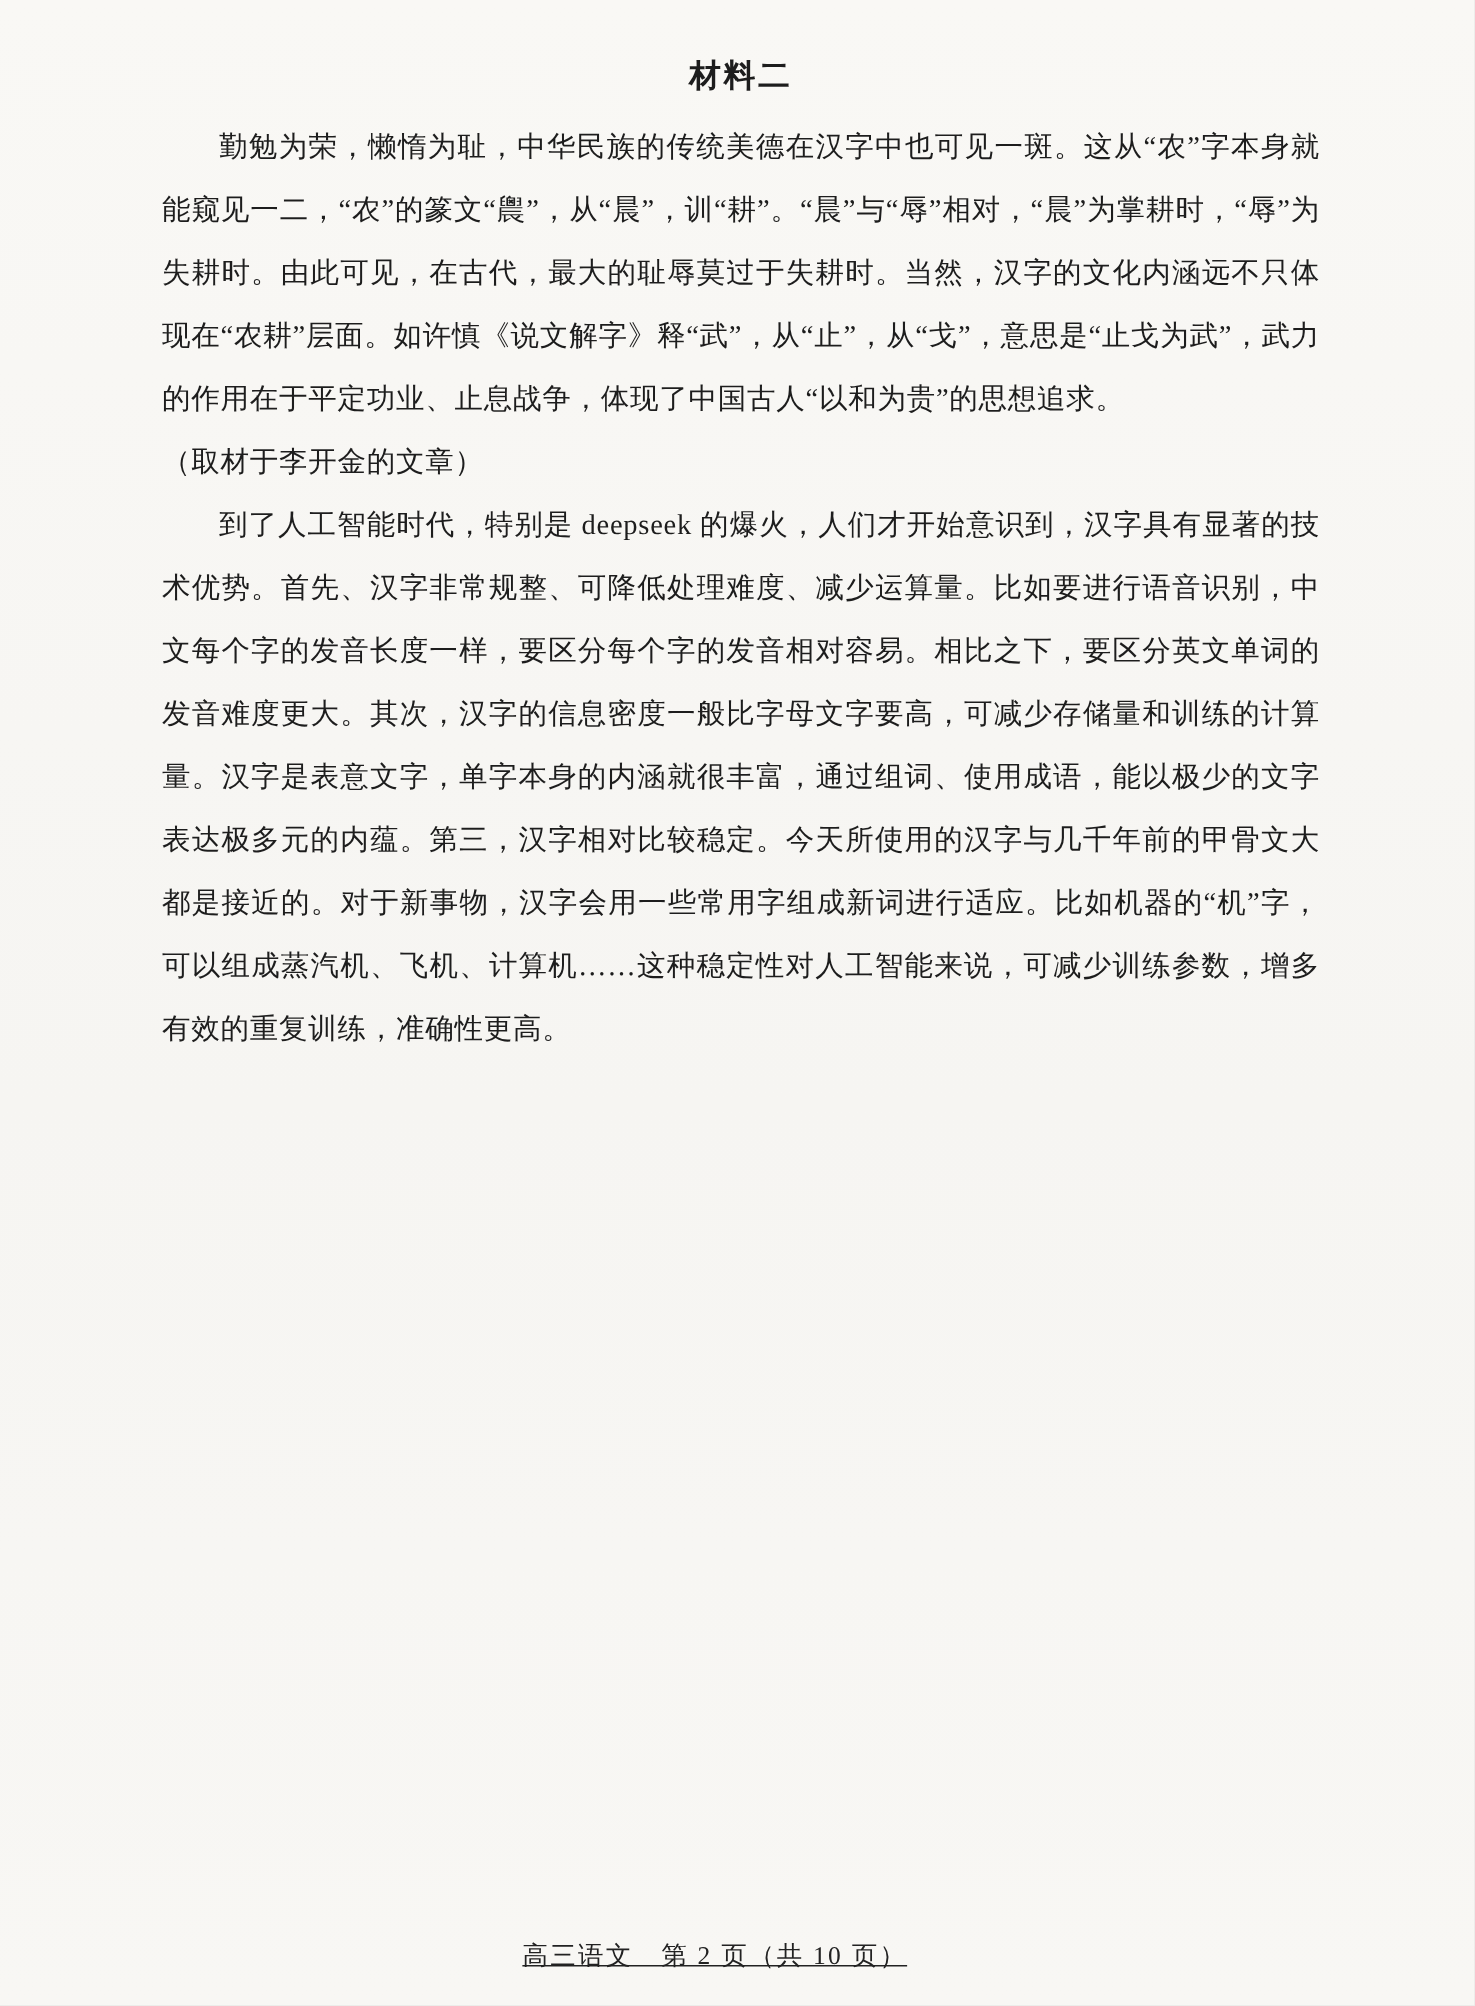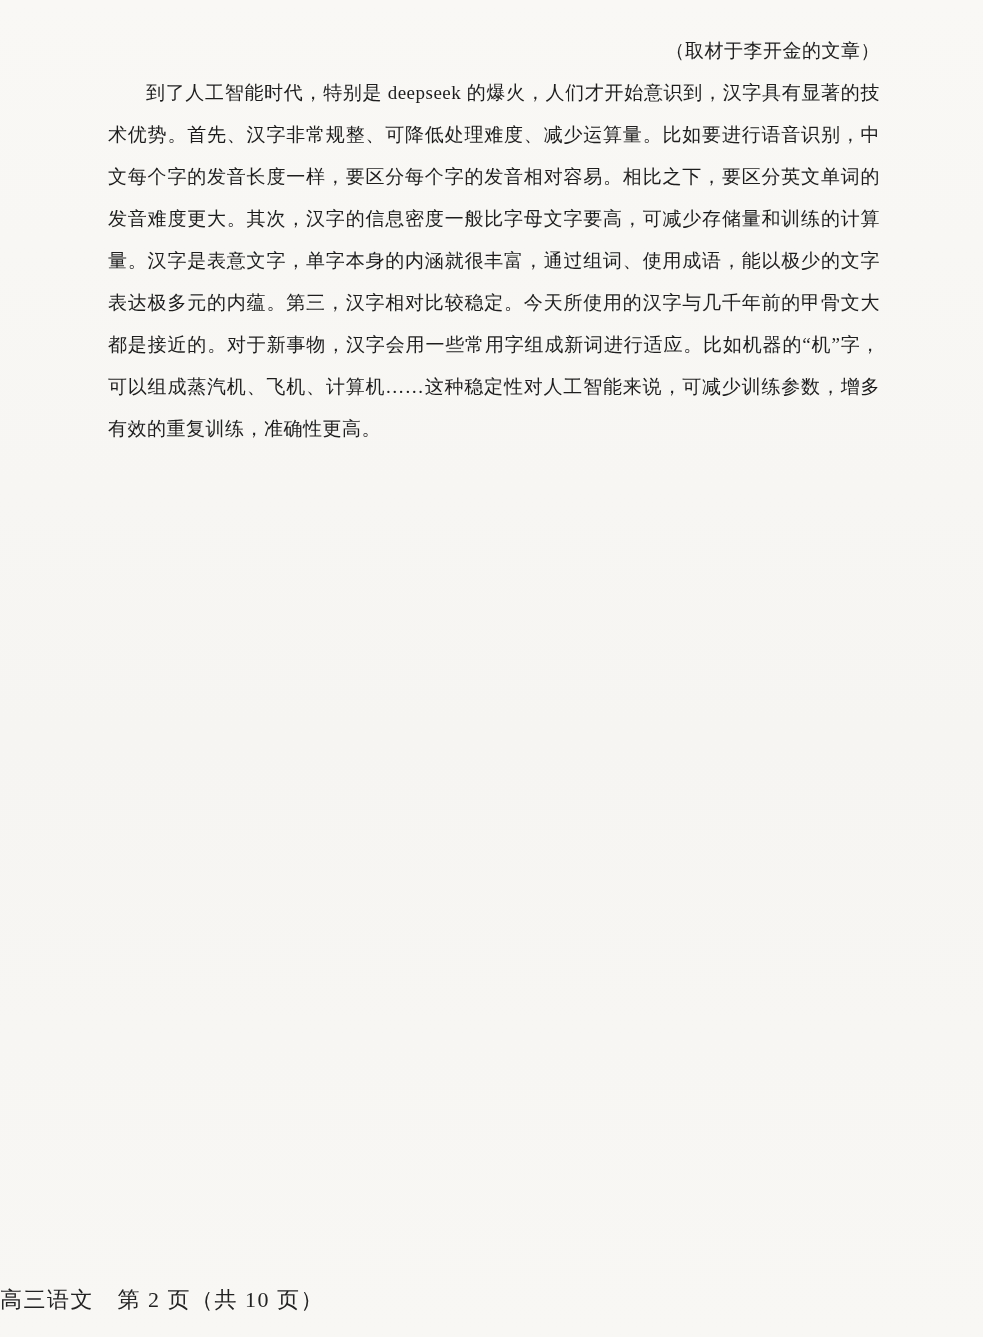--- a/index.html
+++ b/index.html
@@ -41,41 +41,45 @@
     line-height: 42px;
     margin: 0;
     text-align: justify;
     text-indent: 2em;
     letter-spacing: 0.5px;
   }
   .attribution {
     font-size: 19px;
     line-height: 42px;
     margin: 0;
-    text-align: right;
+    text-align: left;
     letter-spacing: 0.5px;
   }
   .page-footer {
     position: absolute;
     left: 0;
     right: 30px;
     bottom: 22px;
-    font-size: 22px;
+    text-align: center;
+    font-size: 17px;
     letter-spacing: 1.5px;
     color: #222;
+    text-decoration: underline;
   }
 </style>
 </head>
 <body>
 
 <div class="page">
   <div class="content">
 
+    <h2 class="section-heading">材料二</h2>
 
 
+    <p class="para">勤勉为荣，懒惰为耻，中华民族的传统美德在汉字中也可见一斑。这从“农”字本身就能窥见一二，“农”的篆文“䢉”，从“晨”，训“耕”。“晨”与“辱”相对，“晨”为掌耕时，“辱”为失耕时。由此可见，在古代，最大的耻辱莫过于失耕时。当然，汉字的文化内涵远不只体现在“农耕”层面。如许慎《说文解字》释“武”，从“止”，从“戈”，意思是“止戈为武”，武力的作用在于平定功业、止息战争，体现了中国古人“以和为贵”的思想追求。</p>
 
     <p class="attribution">（取材于李开金的文章）</p>
 
 
 
     <p class="para">到了人工智能时代，特别是 deepseek 的爆火，人们才开始意识到，汉字具有显著的技术优势。首先、汉字非常规整、可降低处理难度、减少运算量。比如要进行语音识别，中文每个字的发音长度一样，要区分每个字的发音相对容易。相比之下，要区分英文单词的发音难度更大。其次，汉字的信息密度一般比字母文字要高，可减少存储量和训练的计算量。汉字是表意文字，单字本身的内涵就很丰富，通过组词、使用成语，能以极少的文字表达极多元的内蕴。第三，汉字相对比较稳定。今天所使用的汉字与几千年前的甲骨文大都是接近的。对于新事物，汉字会用一些常用字组成新词进行适应。比如机器的“机”字，可以组成蒸汽机、飞机、计算机……这种稳定性对人工智能来说，可减少训练参数，增多有效的重复训练，准确性更高。</p>
 
 
   </div>
 

